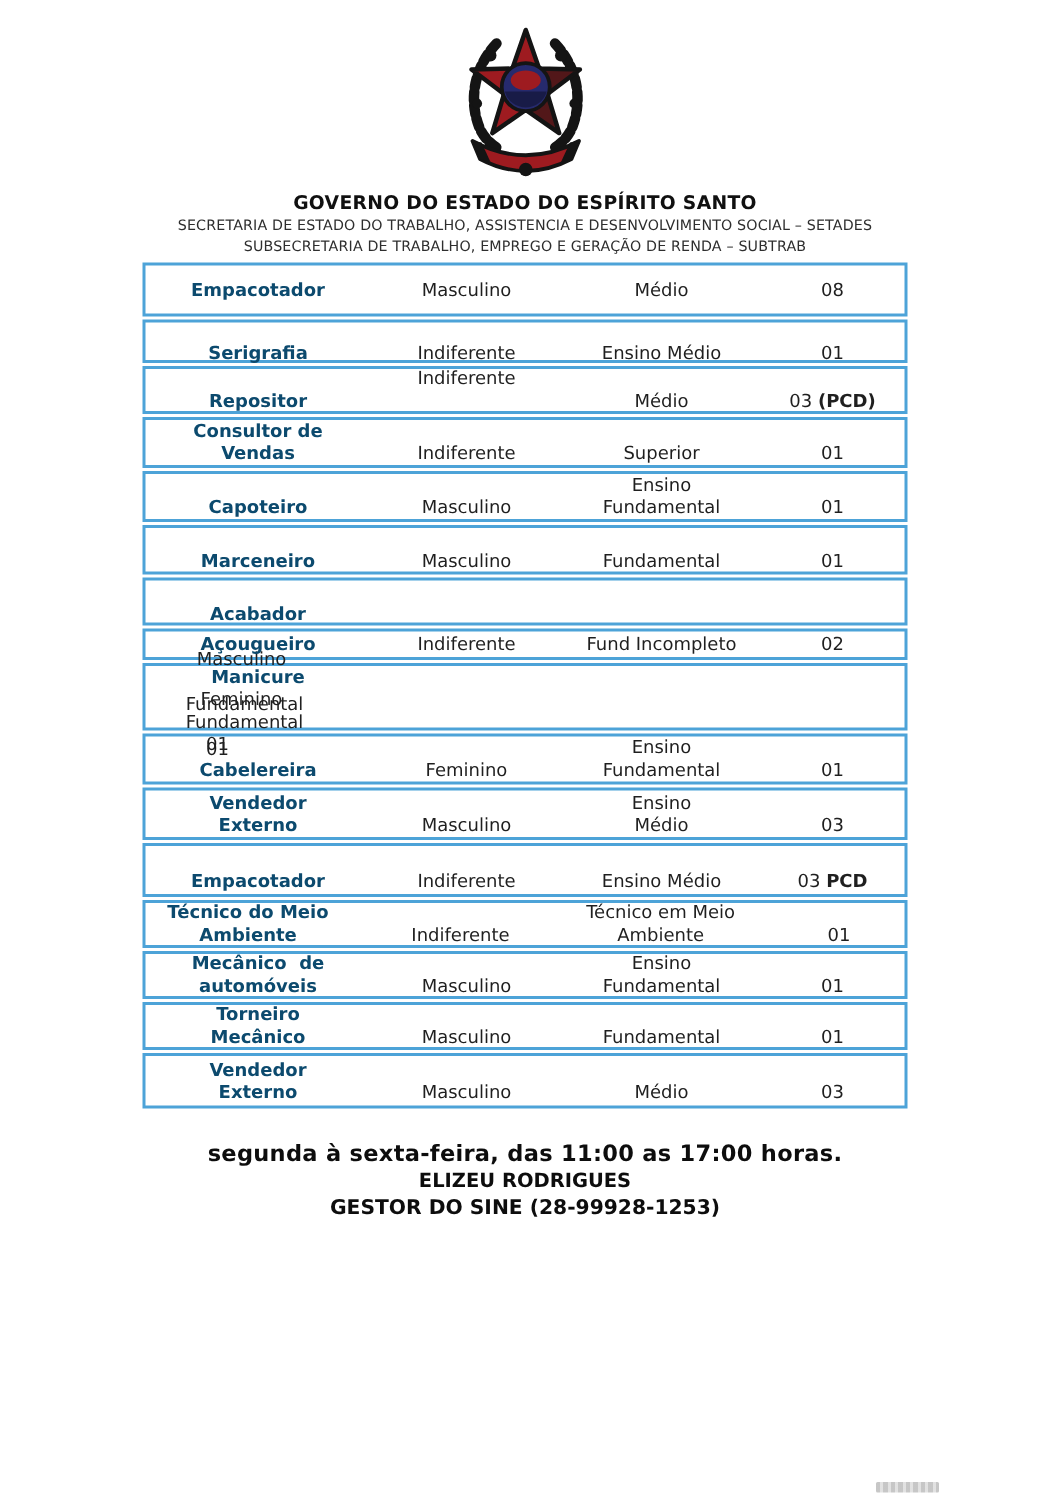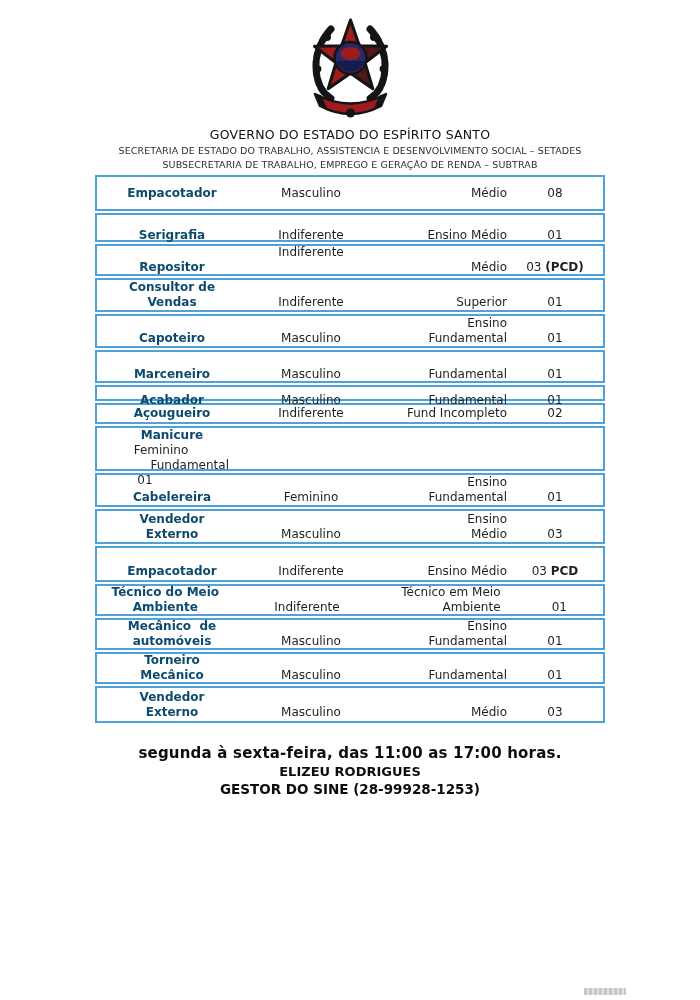--- a/index.html
+++ b/index.html
@@ -6,39 +6,39 @@
   body {
     width:700px; height:1000px; background:#ffffff;
     font-family:"DejaVu Sans","Liberation Sans",sans-serif;
     color:#1f1f1f;
   }
   .page { position:relative; width:700px; height:1000px; overflow:hidden; background:#fff; }
 
   
   .header { padding-top:13px; text-align:center; }
   .logo-wrap { height:107px; }
-  .gov-title { margin-top:7px; font-size:12.5px; font-weight:normal; color:#101010; letter-spacing:.2px; }
+  .gov-title { margin-top:7px; font-size:12.5px; font-weight:bold; color:#101010; letter-spacing:.2px; }
   .gov-sub   { margin-top:3px; font-size:9.5px; color:#2e2e2e; letter-spacing:.1px; }
 
   
   .vtable { margin:5px 0 0 95px; width:510px; }
   .trow {
     box-sizing:border-box; width:510px; background:#fff;
     border:2px solid var(--tblue,#4da3d8);
     display:flex; align-items:stretch;
   }
   .trow + .trow { margin-top:2px; }
   .tcell {
     display:flex; flex-direction:column; justify-content:center;
     text-align:center; font-size:12px; line-height:15px; color:#1f1f1f;
   }
   .tline { white-space:pre; }
   .tcell.job       { width:150px; font-weight:bold; color:#0c4a6e; }
   .tcell.gender    { width:128px; }
-  .tcell.education { width:132px;text-align:right; }
+  .tcell.education { width:132px; }
   .tcell.qty       { width:96px; }
   .b { font-weight:bold; }
 
   
   .footer { width:510px; margin:21px 0 0 95px; text-align:center; color:#0d0d0d; }
   .sched { font-size:15px; font-weight:bold; letter-spacing:.2px; }
   .fname { font-size:13px; font-weight:bold; margin-top:2px; }
   .frole { font-size:13.5px; font-weight:bold; margin-top:2px; }
 
   
@@ -181,21 +181,21 @@
         </div>
         <div class="tcell education">
           <div class="tline">&nbsp;</div>
           <div class="tline">Fundamental</div>
         </div>
         <div class="tcell qty">
           <div class="tline">&nbsp;</div>
           <div class="tline">01</div>
         </div>
       </div>
-      <div class="trow" style="height: 16px;">
+      <div class="trow" style="height: 32px; flex-direction: column;">
         <div class="tcell job">
           <div class="tline">&nbsp;</div>
           <div class="tline">Acabador</div>
         </div>
         <div class="tcell gender">
           <div class="tline">&nbsp;</div>
           <div class="tline">Masculino</div>
         </div>
         <div class="tcell education">
           <div class="tline">&nbsp;</div>

